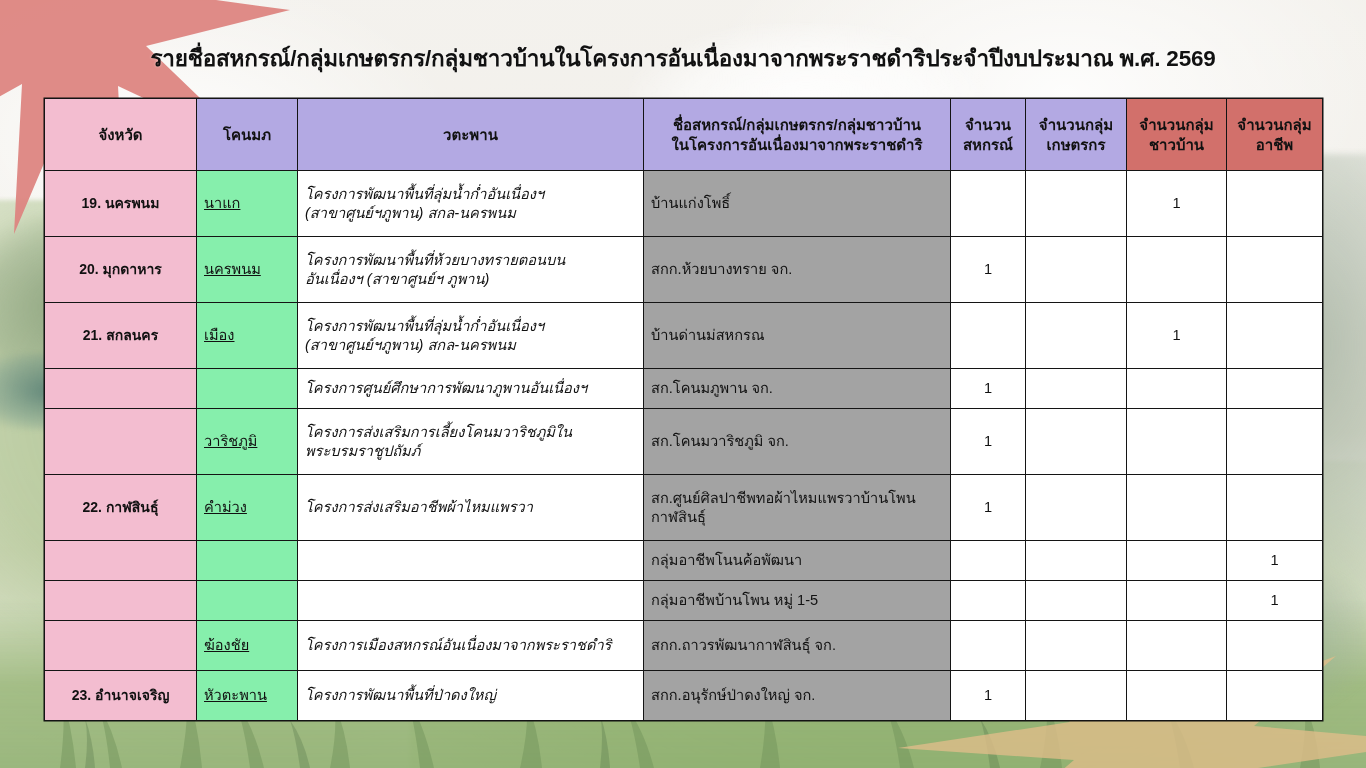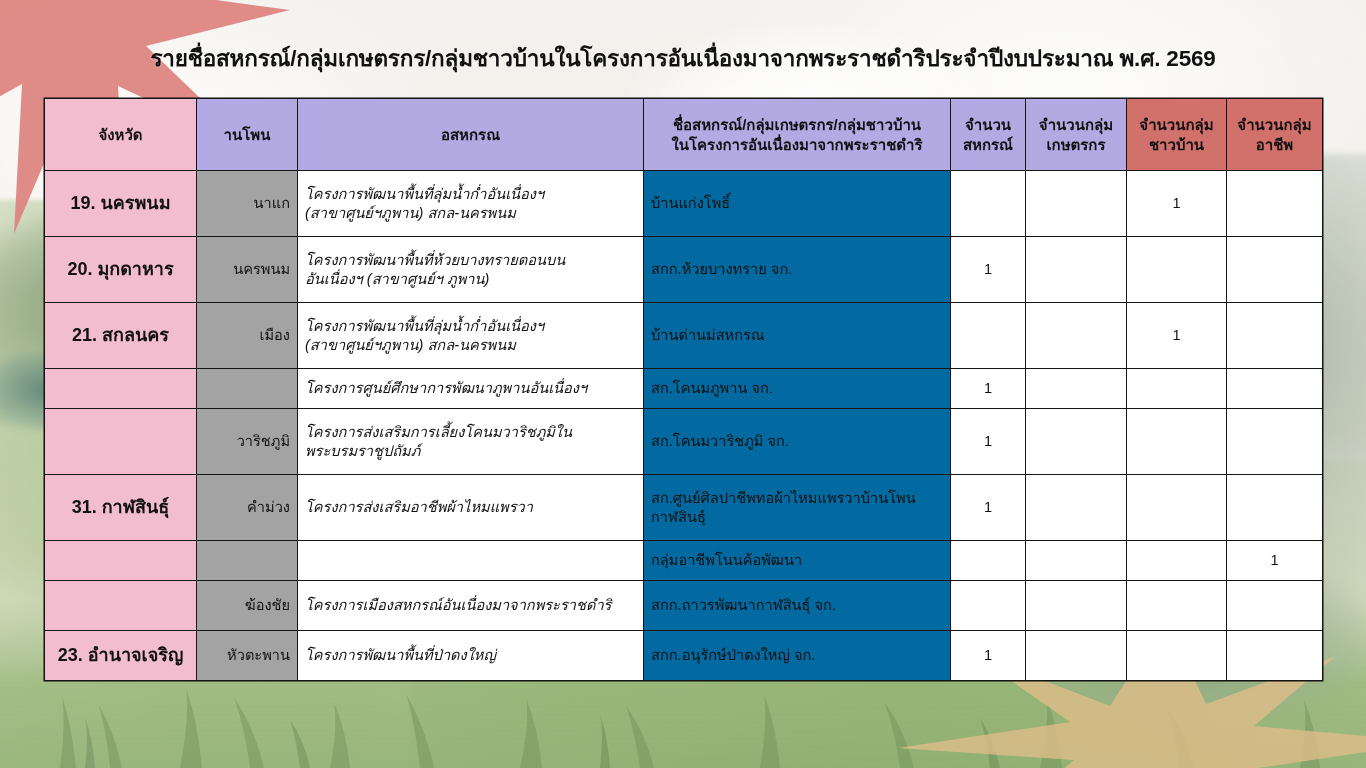--- a/index.html
+++ b/index.html
@@ -142,25 +142,25 @@
     line-height: 1.28;
   }
   .h-pink   { background: #f3bdd0; }
   .h-purple { background: #b3a9e3; }
   .h-red    { background: #d2706b; }
 
   td.c-prov {
     background: #f3bdd0;
     text-align: center;
     font-weight: 700;
-    font-size: 18px;
-  }
-  td.c-amphoe  { background:#a3a3a3; text-align:right; }
+    font-size: 14px;
+  }
+  td.c-amphoe  { background:#86efac; text-align:left;text-decoration:underline; }
   td.c-project { background:#fff; text-align:left;font-style:italic; }
-  td.c-name    { background:#0369a1; text-align:left; }
+  td.c-name    { background:#a3a3a3; text-align:left; }
   td.c-num     { background:#fff; text-align:center; }
 
   
   col.w-prov    { width: 152px; }
   col.w-amphoe  { width: 101px; }
   col.w-project { width: 346px; }
   col.w-name    { width: 307px; }
   col.w-n1      { width: 75px; }
   col.w-n2      { width: 101px; }
   col.w-n3      { width: 100px; }
@@ -237,22 +237,22 @@
           <col class="w-project">
           <col class="w-name">
         <col class="w-n1">
           <col class="w-n2">
           <col class="w-n3">
           <col class="w-n4">
       </colgroup>
       <thead>
         <tr>
           <th class="h-pink">จังหวัด</th>
-          <th class="h-purple">านโพน</th>
-          <th class="h-purple">อสหกรณ</th>
+          <th class="h-purple">โคนมภ</th>
+          <th class="h-purple">วตะพาน</th>
           <th class="h-purple">ชื่อสหกรณ์/กลุ่มเกษตรกร/กลุ่มชาวบ้าน<br>ในโครงการอันเนื่องมาจากพระราชดำริ</th>
           <th class="h-purple">จำนวน<br>สหกรณ์</th>
           <th class="h-purple">จำนวนกลุ่ม<br>เกษตรกร</th>
           <th class="h-red">จำนวนกลุ่ม<br>ชาวบ้าน</th>
           <th class="h-red">จำนวนกลุ่ม<br>อาชีพ</th>
         </tr>
       </thead>
       <tbody id="tbody">
           <tr class="r-tall">
             <td class="c-prov">19. นครพนม</td>
@@ -298,34 +298,44 @@
             <td class="c-prov"></td>
             <td class="c-amphoe">วาริชภูมิ</td>
             <td class="c-project">โครงการส่งเสริมการเลี้ยงโคนมวาริชภูมิใน<br>พระบรมราชูปถัมภ์</td>
             <td class="c-name">สก.โคนมวาริชภูมิ จก.</td>
             <td class="c-num">1</td>
             <td class="c-num"></td>
             <td class="c-num"></td>
             <td class="c-num"></td>
           </tr>
           <tr class="r-tall">
-            <td class="c-prov">31. กาฬสินธุ์</td>
+            <td class="c-prov">22. กาฬสินธุ์</td>
             <td class="c-amphoe">คำม่วง</td>
             <td class="c-project">โครงการส่งเสริมอาชีพผ้าไหมแพรวา</td>
             <td class="c-name">สก.ศูนย์ศิลปาชีพทอผ้าไหมแพรวาบ้านโพน<br>กาฬสินธุ์</td>
             <td class="c-num">1</td>
             <td class="c-num"></td>
             <td class="c-num"></td>
             <td class="c-num"></td>
           </tr>
           <tr class="r-short">
             <td class="c-prov"></td>
             <td class="c-amphoe"></td>
             <td class="c-project"></td>
             <td class="c-name">กลุ่มอาชีพโนนค้อพัฒนา</td>
+            <td class="c-num"></td>
+            <td class="c-num"></td>
+            <td class="c-num"></td>
+            <td class="c-num">1</td>
+          </tr>
+          <tr class="r-short">
+            <td class="c-prov"></td>
+            <td class="c-amphoe"></td>
+            <td class="c-project"></td>
+            <td class="c-name">กลุ่มอาชีพบ้านโพน หมู่ 1-5</td>
             <td class="c-num"></td>
             <td class="c-num"></td>
             <td class="c-num"></td>
             <td class="c-num">1</td>
           </tr>
           <tr class="r-mid">
             <td class="c-prov"></td>
             <td class="c-amphoe">ฆ้องชัย</td>
             <td class="c-project">โครงการเมืองสหกรณ์อันเนื่องมาจากพระราชดำริ</td>
             <td class="c-name">สกก.ถาวรพัฒนากาฬสินธุ์ จก.</td>

